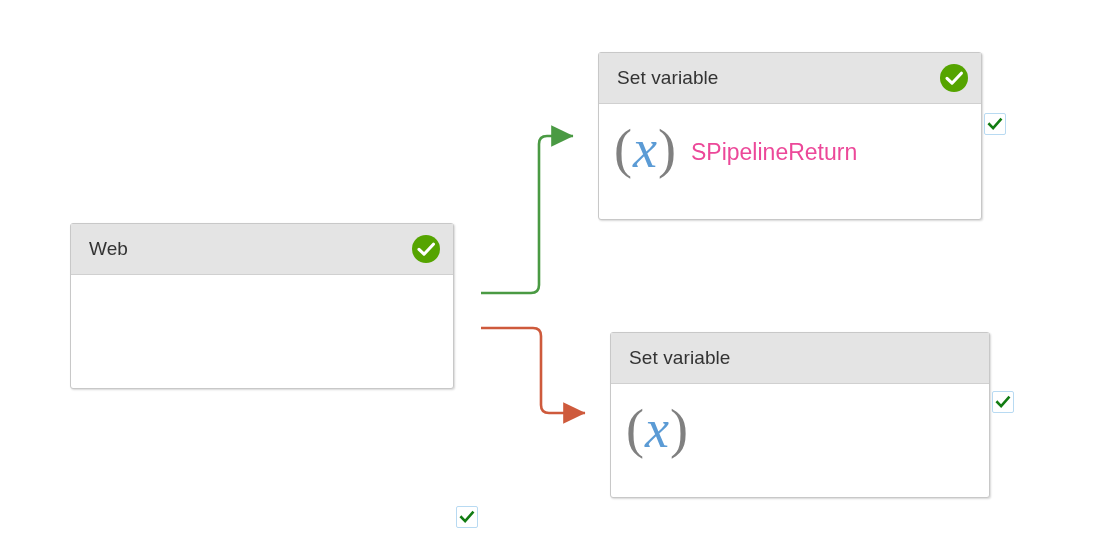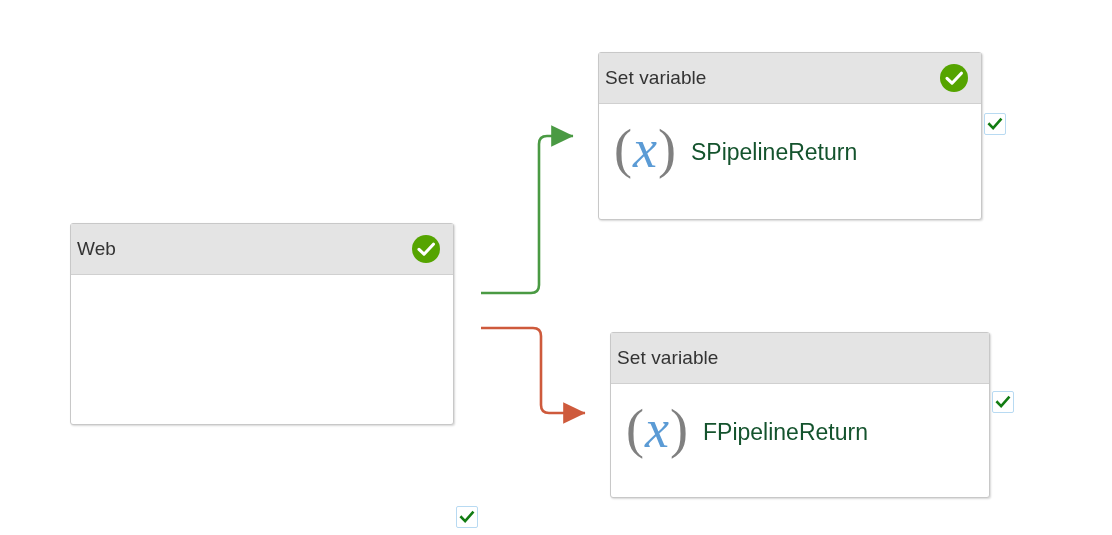--- a/index.html
+++ b/index.html
@@ -41,21 +41,21 @@
     box-shadow: 1px 1px 2px rgba(0,0,0,0.16);
   }
   .node-header {
     position: relative;
     box-sizing: border-box;
     height: 51px;
     background: #e4e4e4;
     border-bottom: 1px solid #d0d0d0;
     display: flex;
     align-items: center;
-    padding: 0 6px;
+    padding: 0 18px;
   }
   .node-title {
     font-size: 19px;
     color: #333333;
     font-weight: 400;
     letter-spacing: 0.1px;
     white-space: nowrap;
   }
   .status-badge {
     position: absolute;
@@ -74,21 +74,21 @@
   .node-icon {
     flex: 0 0 auto;
     width: 60px;
     height: 60px;
     display: flex;
     align-items: center;
     justify-content: center;
   }
   .node-label {
     font-size: 23px;
-    color: #14532d;
+    color: #ec4899;
     font-weight: 400;
     white-space: nowrap;
   }
 
   
   .expr-icon {
     font-family: "Liberation Serif", serif;
     font-size: 54px;
     line-height: 1;
     color: #7a7a7a;
@@ -135,21 +135,21 @@
       <marker id="arrow-red" markerWidth="9" markerHeight="9" refX="8.4" refY="4.5" orient="auto" markerUnits="strokeWidth">
         <path d="M0,0.4 L8.6,4.5 L0,8.6 Z" fill="#ce5a3c"></path>
       </marker>
     </defs>
 
     <path d="M 481 293 L 531 293 Q 539 293 539 285 L 539 144 Q 539 136 547 136 L 573 136" fill="none" stroke="#4a9a43" stroke-width="2.6" stroke-linecap="butt" marker-end="url(#arrow-green)"></path>
 
     <path d="M 481 328 L 533 328 Q 541 328 541 336 L 541 405 Q 541 413 549 413 L 585 413" fill="none" stroke="#ce5a3c" stroke-width="2.6" stroke-linecap="butt" marker-end="url(#arrow-red)"></path>
   </svg>
 
-  <div class="node" style="left:70px; top:223px; width:384px; height:202px;">
+  <div class="node" style="left:70px; top:223px; width:384px; height:166px;">
     <div class="node-header">
       <span class="node-title">Web</span>
       <span class="status-badge">
         <svg viewBox="0 0 30 30" width="30" height="30">
           <circle cx="15" cy="15" r="14" fill="#55a400"></circle>
           <path d="M8 15.4 L13 20.2 L22.4 10.2" fill="none" stroke="#ffffff" stroke-width="3.1" stroke-linecap="round" stroke-linejoin="round"></path>
         </svg>
       </span>
     </div>
 
@@ -190,21 +190,20 @@
   <div class="node" style="left:610px; top:332px; width:380px; height:166px;">
     <div class="node-header">
       <span class="node-title">Set variable</span>
     </div>
     <div class="node-body">
       <span class="node-icon expr-icon">
         <span class="paren">(</span>
           <span class="xvar">x</span>
           <span class="paren">)</span>
       </span>
-      <span class="node-label">FPipelineReturn</span>
     </div>
 
     <div class="handle" style="left:381px; top:58px;">
       <svg viewBox="0 0 18 18" width="16" height="16">
         <path d="M2.6 9.2 L6.9 13.6 L15.3 4" fill="none" stroke="#127c12" stroke-width="2.9" stroke-linecap="square" stroke-linejoin="miter"></path>
       </svg>
     </div>
   </div>
 
 </div>

